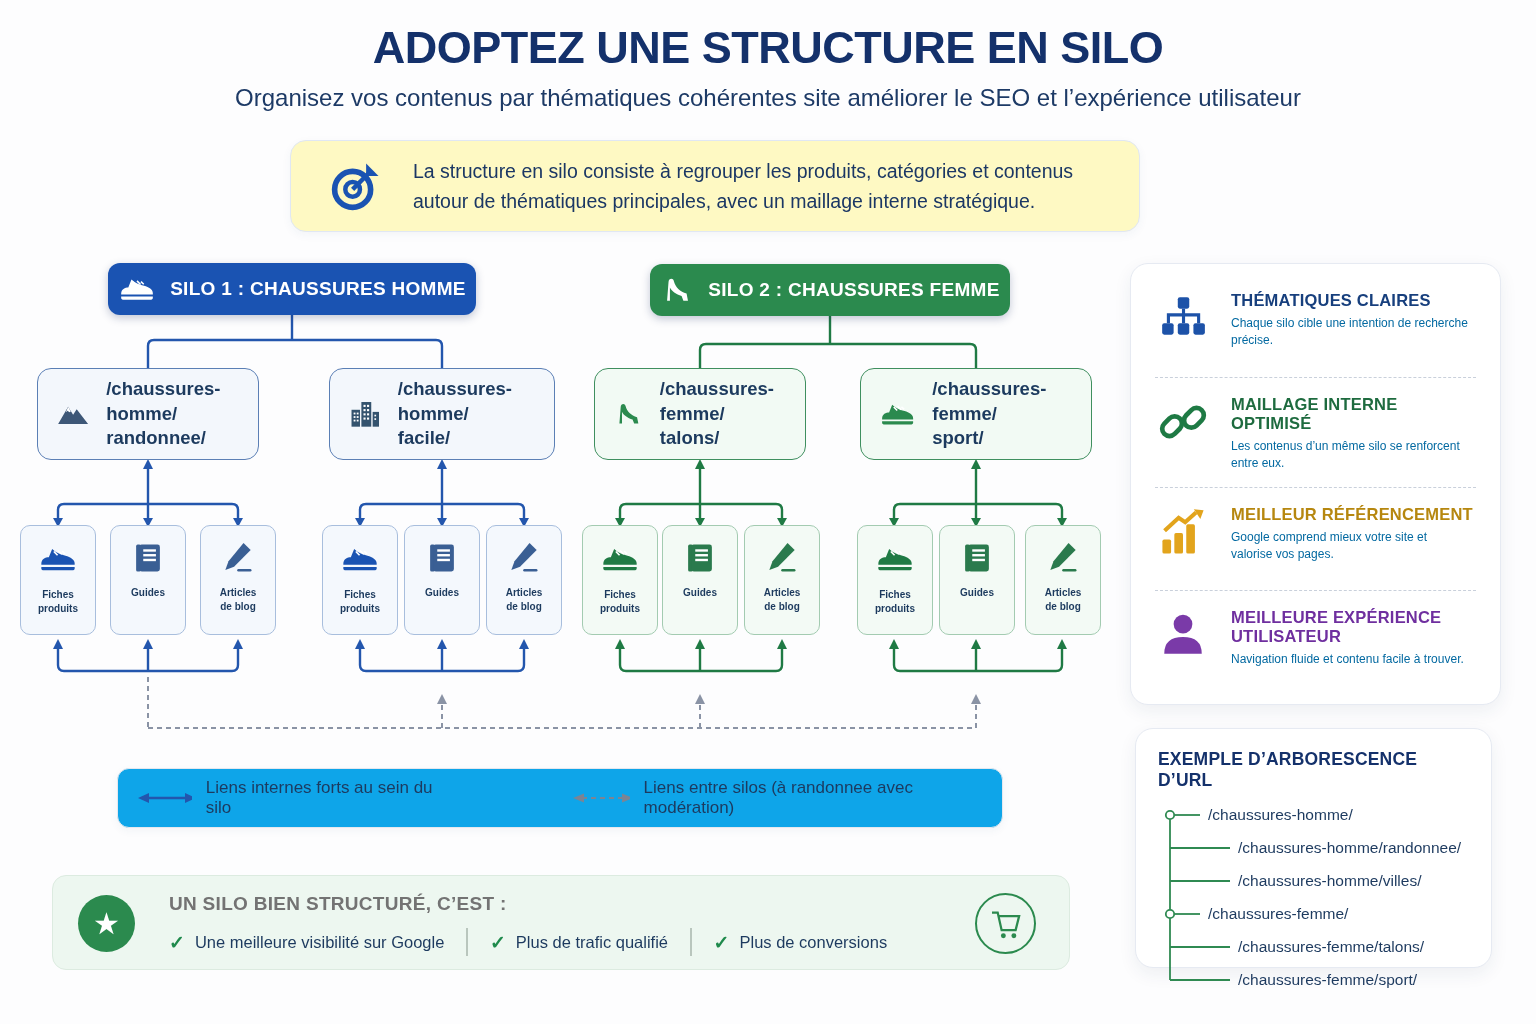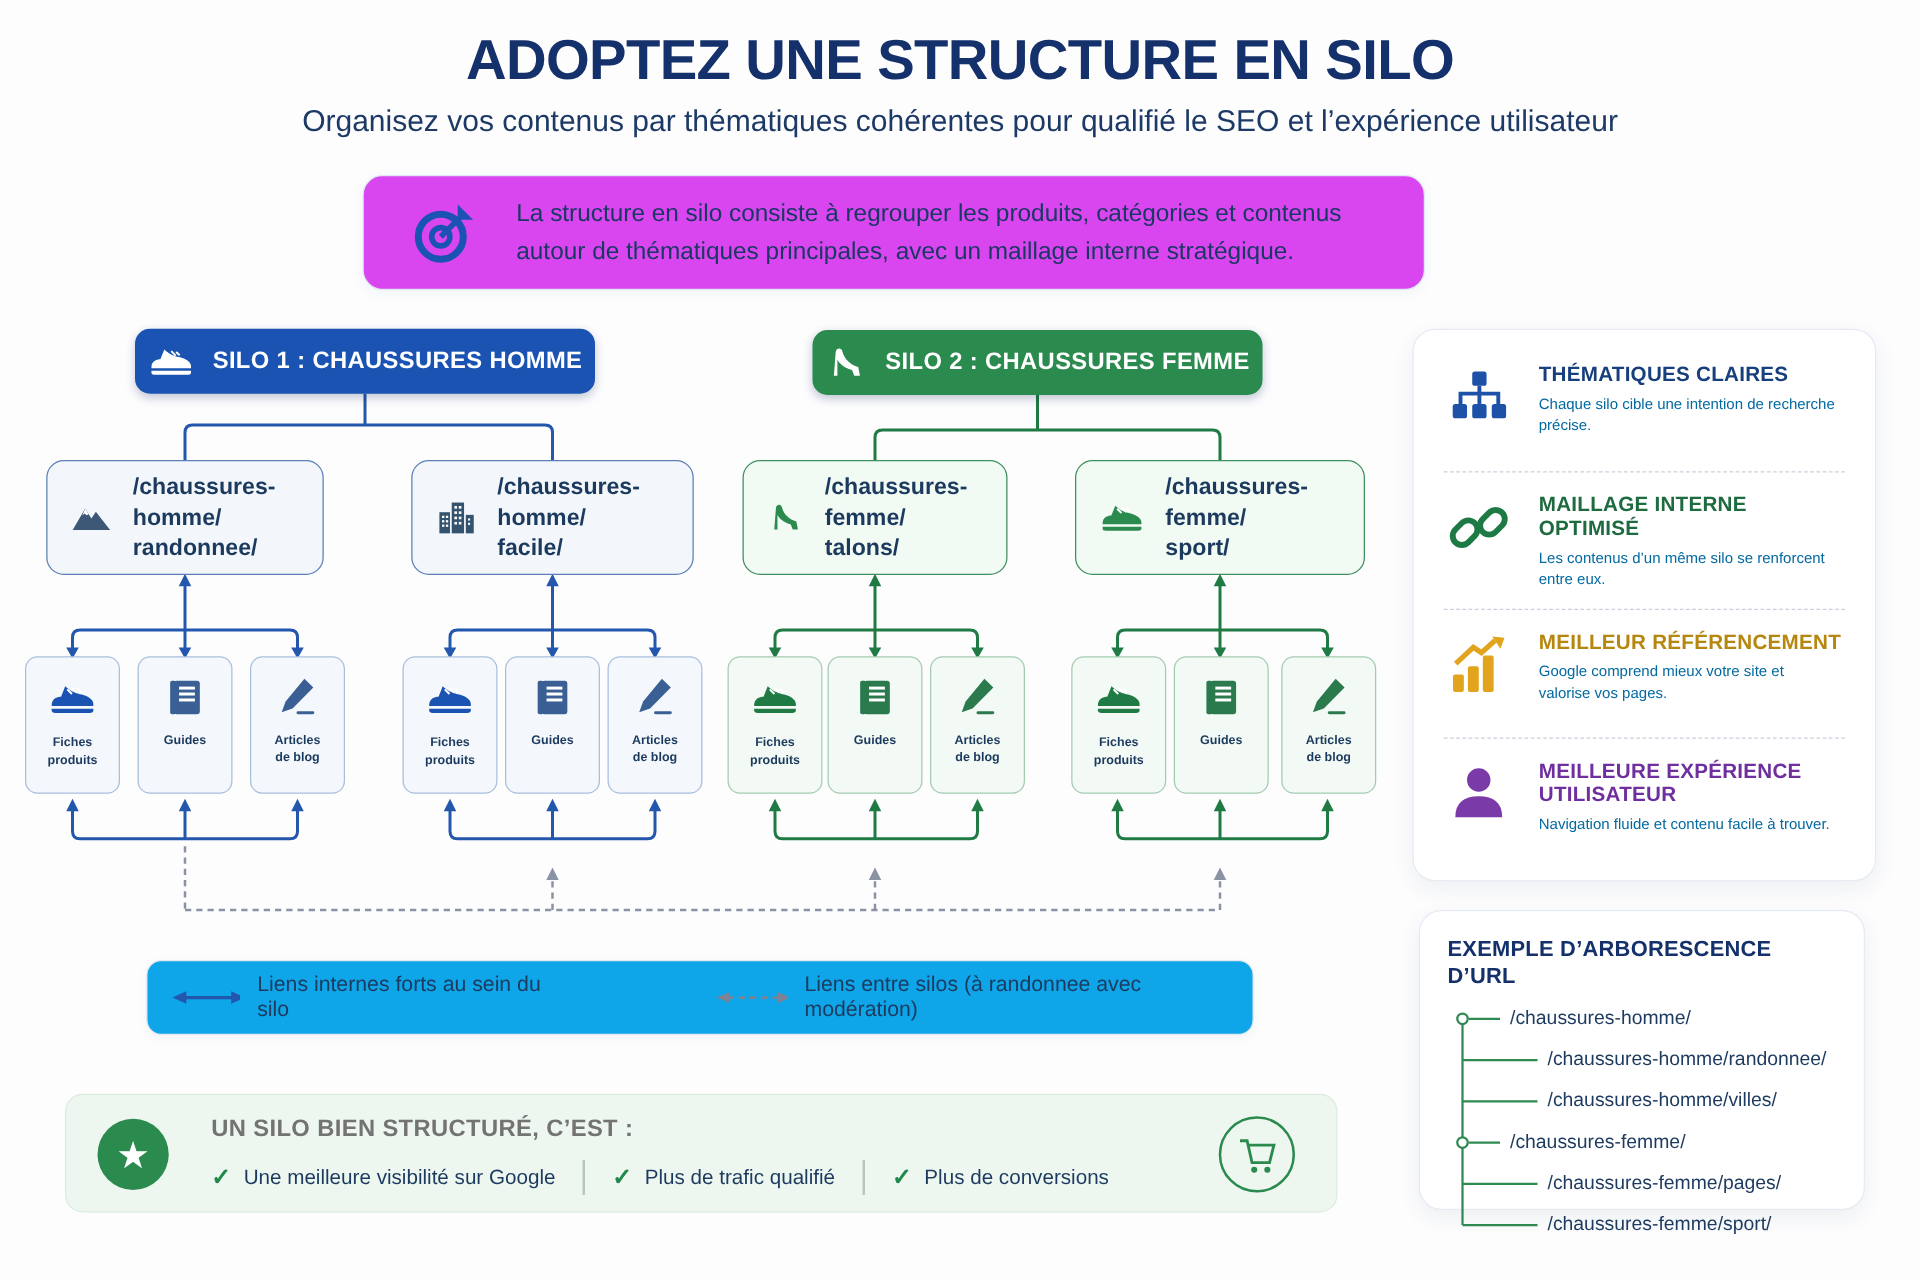--- a/index.html
+++ b/index.html
@@ -10,21 +10,21 @@
   *{box-sizing:border-box; margin:0; padding:0;}
   body{background:#ffffff; font-family:"Liberation Sans",sans-serif;}
   .canvas{position:relative; width:1536px; height:1024px; background:#fdfdfe; overflow:hidden;}
 
   .title{position:absolute; top:22px; left:0; width:100%; text-align:center;
          font-size:45px; font-weight:800; color:#14316b; letter-spacing:-0.5px;}
   .subtitle{position:absolute; top:84px; left:0; width:100%; text-align:center;
          font-size:24px; color:#1d3a66;}
 
   .intro-card{position:absolute; left:290px; top:140px; width:850px; height:92px;
-         background:#d946ef; border:1px solid #e0e7f3; border-radius:16px;
+         background:#fef9c3; border:1px solid #e0e7f3; border-radius:16px;
          display:flex; align-items:center; gap:30px; padding:0 30px 0 38px;
          box-shadow:0 3px 10px rgba(40,70,120,.05);}
   .intro-card .txt{font-size:19.5px; line-height:1.55; color:#1b3764; max-width:690px;}
 
   svg.overlay{position:absolute; left:0; top:0; z-index:1; pointer-events:none;}
   .card{position:absolute; z-index:2;}
 
   .silo-header{height:52px; border-radius:12px; display:flex; align-items:center;
         justify-content:center; gap:14px; color:#fff; font-weight:700; font-size:19px;
         letter-spacing:.3px; box-shadow:0 3px 8px rgba(20,40,90,.25);}
@@ -171,21 +171,21 @@
       </g>
       <circle cx="21" cy="37.5" r="2.8" fill="currentColor"></circle>
       <circle cx="33" cy="37.5" r="2.8" fill="currentColor"></circle>
     </symbol>
   </defs>
 </svg>
 
 <div class="canvas">
 
   <div class="title">ADOPTEZ UNE STRUCTURE EN SILO</div>
-  <div class="subtitle">Organisez vos contenus par thématiques cohérentes pour qualifié le SEO et l’expérience utilisateur</div>
+  <div class="subtitle">Organisez vos contenus par thématiques cohérentes site améliorer le SEO et l’expérience utilisateur</div>
 
   <div class="intro-card">
     <svg class="ic" width="54" height="54" style="color:var(--silo-blue)">
         <use href="#i-target"></use>
       </svg>
     <div class="txt">La structure en silo consiste à regrouper les produits, catégories et contenus autour de thématiques principales, avec un maillage interne stratégique.</div>
   </div>
 
   <svg class="overlay" width="1536" height="1024">
 
@@ -502,18 +502,18 @@
           <path d="M12 142 H72"></path>
           <path d="M12 175 H72"></path>
         </g>
         <circle cx="12" cy="10" r="4.2" fill="#ffffff" stroke="#2f8a52" stroke-width="1.8"></circle>
         <circle cx="12" cy="109" r="4.2" fill="#ffffff" stroke="#2f8a52" stroke-width="1.8"></circle>
       </svg>
       <span class="row lvl0" style="top:0px;">/chaussures-homme/</span>
       <span class="row lvl1" style="top:33px;">/chaussures-homme/randonnee/</span>
       <span class="row lvl1" style="top:66px;">/chaussures-homme/villes/</span>
       <span class="row lvl0" style="top:99px;">/chaussures-femme/</span>
-      <span class="row lvl1" style="top:132px;">/chaussures-femme/pages/</span>
+      <span class="row lvl1" style="top:132px;">/chaussures-femme/talons/</span>
       <span class="row lvl1" style="top:165px;">/chaussures-femme/sport/</span>
     </div>
   </div>
 
 </div>
 
 </body></html>

